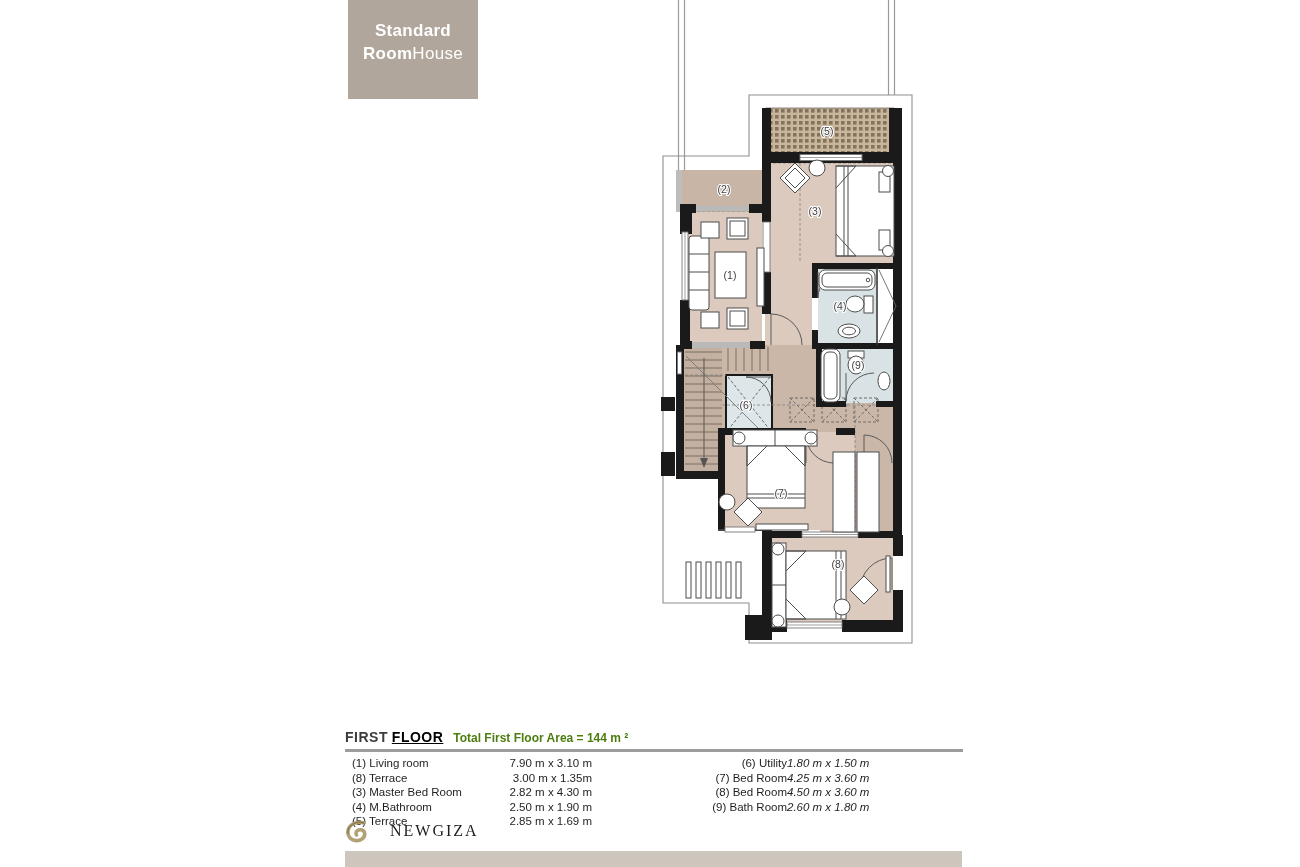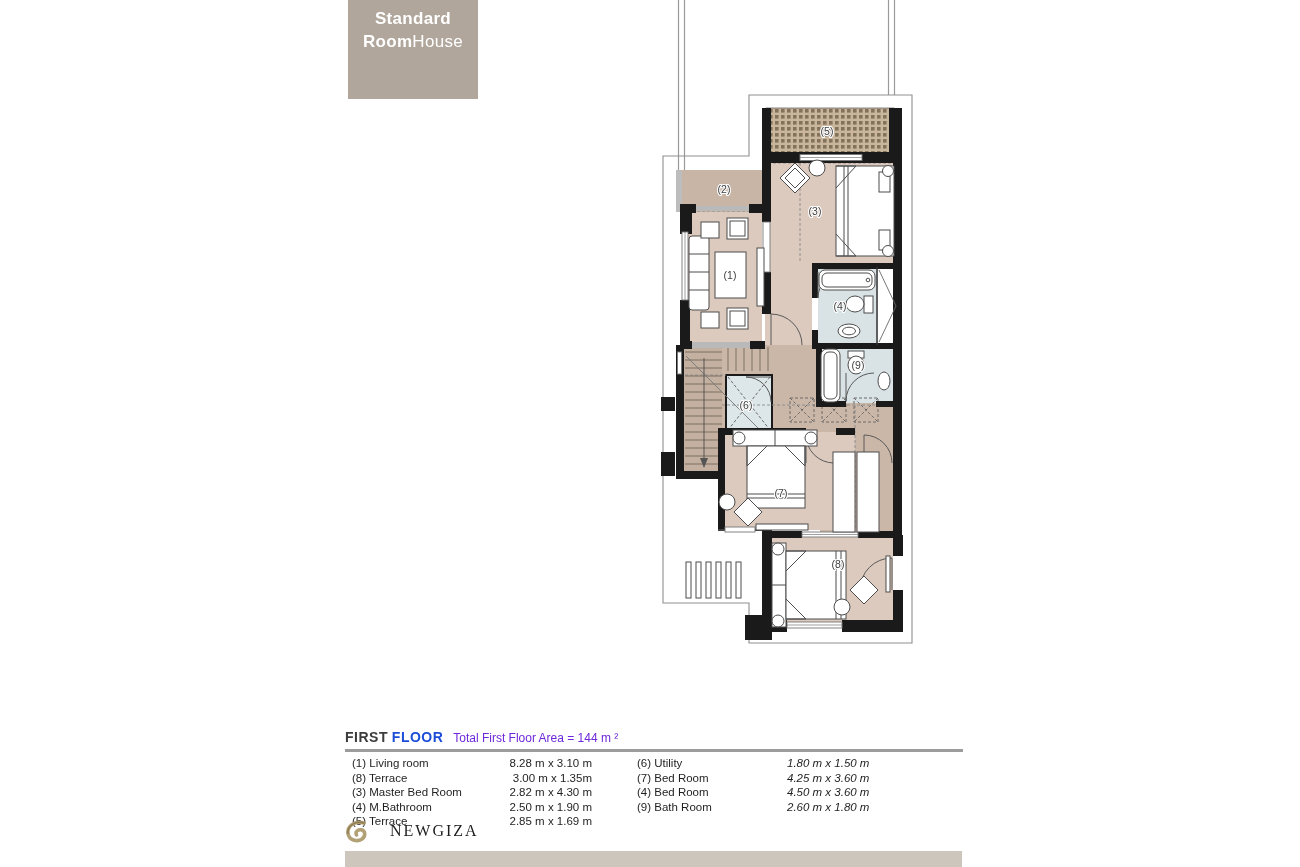--- a/index.html
+++ b/index.html
@@ -4,45 +4,45 @@
 <style>
   html,body{margin:0;padding:0;}
   body{
     width:1300px;height:867px;background:#ffffff;position:relative;overflow:hidden;
     font-family:"Liberation Sans",sans-serif;color:#222;
   }
   
   .title-box{
     position:absolute;left:348px;top:0;width:130px;height:99px;
     background:#b1a69b;color:#fff;text-align:center;box-sizing:border-box;
-    padding-top:8px;font-size:17px;line-height:1.35;letter-spacing:.3px;
+    padding-top:20px;font-size:17px;line-height:1.35;letter-spacing:.3px;
   }
   .title-box .b{font-weight:bold;}
   
   .plan-wrap{position:absolute;left:630px;top:0;width:300px;height:665px;}
   svg text{
     font-family:"Liberation Sans",sans-serif;font-size:10.5px;fill:#3f3f3f;
     paint-order:stroke;stroke:#fff;stroke-width:2.2px;stroke-linejoin:round;
     text-anchor:middle;
   }
   
   .legend{position:absolute;left:345px;top:729px;width:618px;}
   .legend-heading{font-size:14px;color:#3c3c3c;white-space:nowrap;}
   .legend-heading .first{font-weight:bold;letter-spacing:.5px;}
-  .legend-heading .floor{font-weight:bold;letter-spacing:.5px;color:#1d4ed8;}
-  .legend-heading .area{font-size:12px;font-weight:normal;margin-left:6px;color:#6d28d9;}
+  .legend-heading .floor{font-weight:bold;letter-spacing:.5px;color:#000000;text-decoration:underline;}
+  .legend-heading .area{font-size:12px;font-weight:bold;margin-left:6px;color:#4d7c0f;}
   .divider{height:0;border-top:3px solid #9c9c9c;margin:4px 0 4px 0;}
   .legend-table{display:flex;font-size:11.5px;color:#1f1f1f;}
   .col{display:flex;flex-direction:column;}
   .col.left{margin-left:7px;width:240px;}
   .col.right{margin-left:45px;width:245px;}
   .row{display:flex;height:14.6px;line-height:14.6px;}
   .col.left .name{width:155px;}
   .col.left .dims{width:85px;text-align:right;}
-  .col.right .name{width:150px;}
+  .col.right .name{width:150px;text-align:right;}
   .col.right .dims{width:95px;text-align:left;font-style:italic;}
   
   .logo{position:absolute;left:345px;top:819px;display:flex;align-items:center;gap:5px;}
   .logo-text{font-family:"Liberation Serif",serif;font-size:16px;letter-spacing:2px;color:#1c1c1c;margin-left:16px;}
   .bottom-bar{position:absolute;left:345px;top:851px;width:617px;height:16px;background:#cdc6bc;}
 </style>
 </head>
 <body>
 
 <div class="title-box">
@@ -317,21 +317,21 @@
   <div class="legend-heading">
     <span class="first">FIRST</span>
     <span class="floor">FLOOR</span>
     <span class="area">Total First Floor Area = 144 m ²</span>
   </div>
   <div class="divider"></div>
   <div class="legend-table">
     <div class="col left">
       <div class="row">
           <span class="name">(1) Living room</span>
-          <span class="dims">8.28 m x 3.10 m</span>
+          <span class="dims">7.90 m x 3.10 m</span>
         </div>
       <div class="row">
           <span class="name">(8) Terrace</span>
           <span class="dims">3.00 m x 1.35m</span>
         </div>
       <div class="row">
           <span class="name">(3) Master Bed Room</span>
           <span class="dims">2.82 m x 4.30 m</span>
         </div>
       <div class="row">
@@ -346,21 +346,21 @@
     <div class="col right">
       <div class="row">
           <span class="name">(6) Utility</span>
           <span class="dims">1.80 m  x 1.50 m</span>
         </div>
       <div class="row">
           <span class="name">(7) Bed Room</span>
           <span class="dims">4.25 m x 3.60 m</span>
         </div>
       <div class="row">
-          <span class="name">(4) Bed Room</span>
+          <span class="name">(8) Bed Room</span>
           <span class="dims">4.50 m x 3.60 m</span>
         </div>
       <div class="row">
           <span class="name">(9) Bath Room</span>
           <span class="dims">2.60 m  x 1.80 m</span>
         </div>
     </div>
   </div>
 </div>
 

